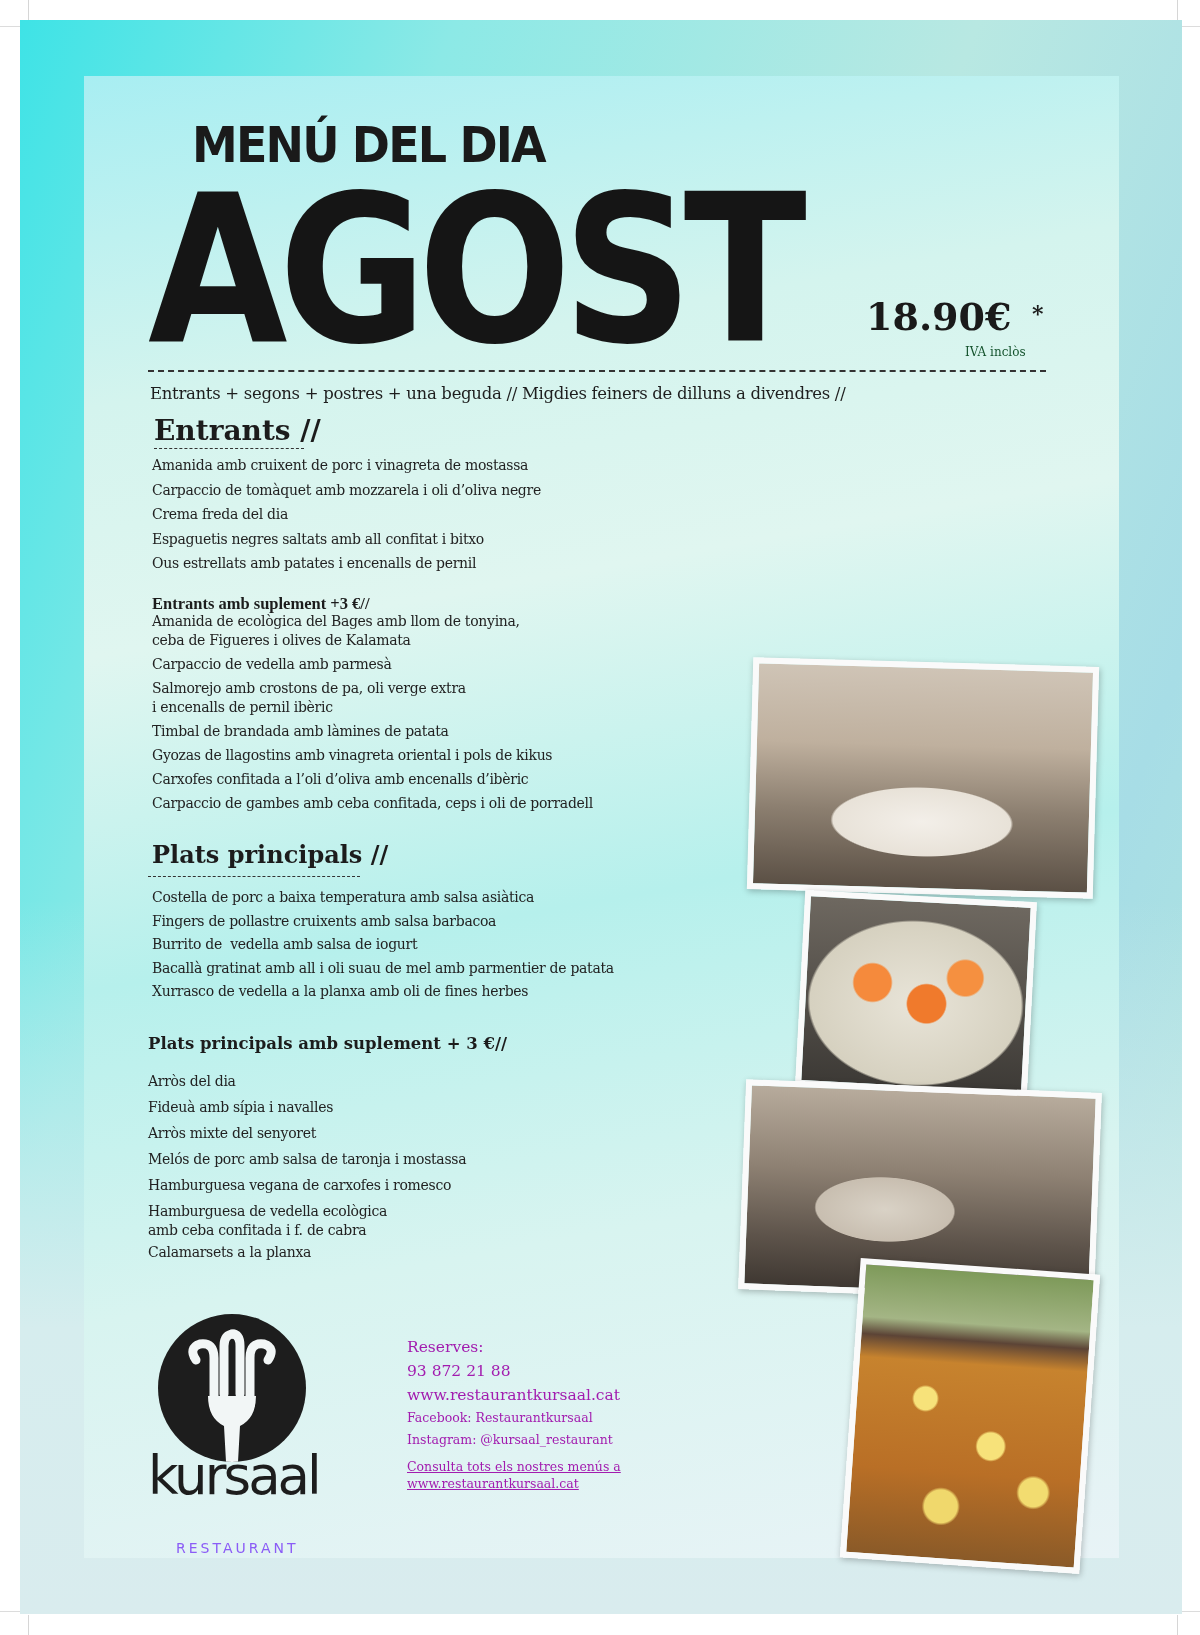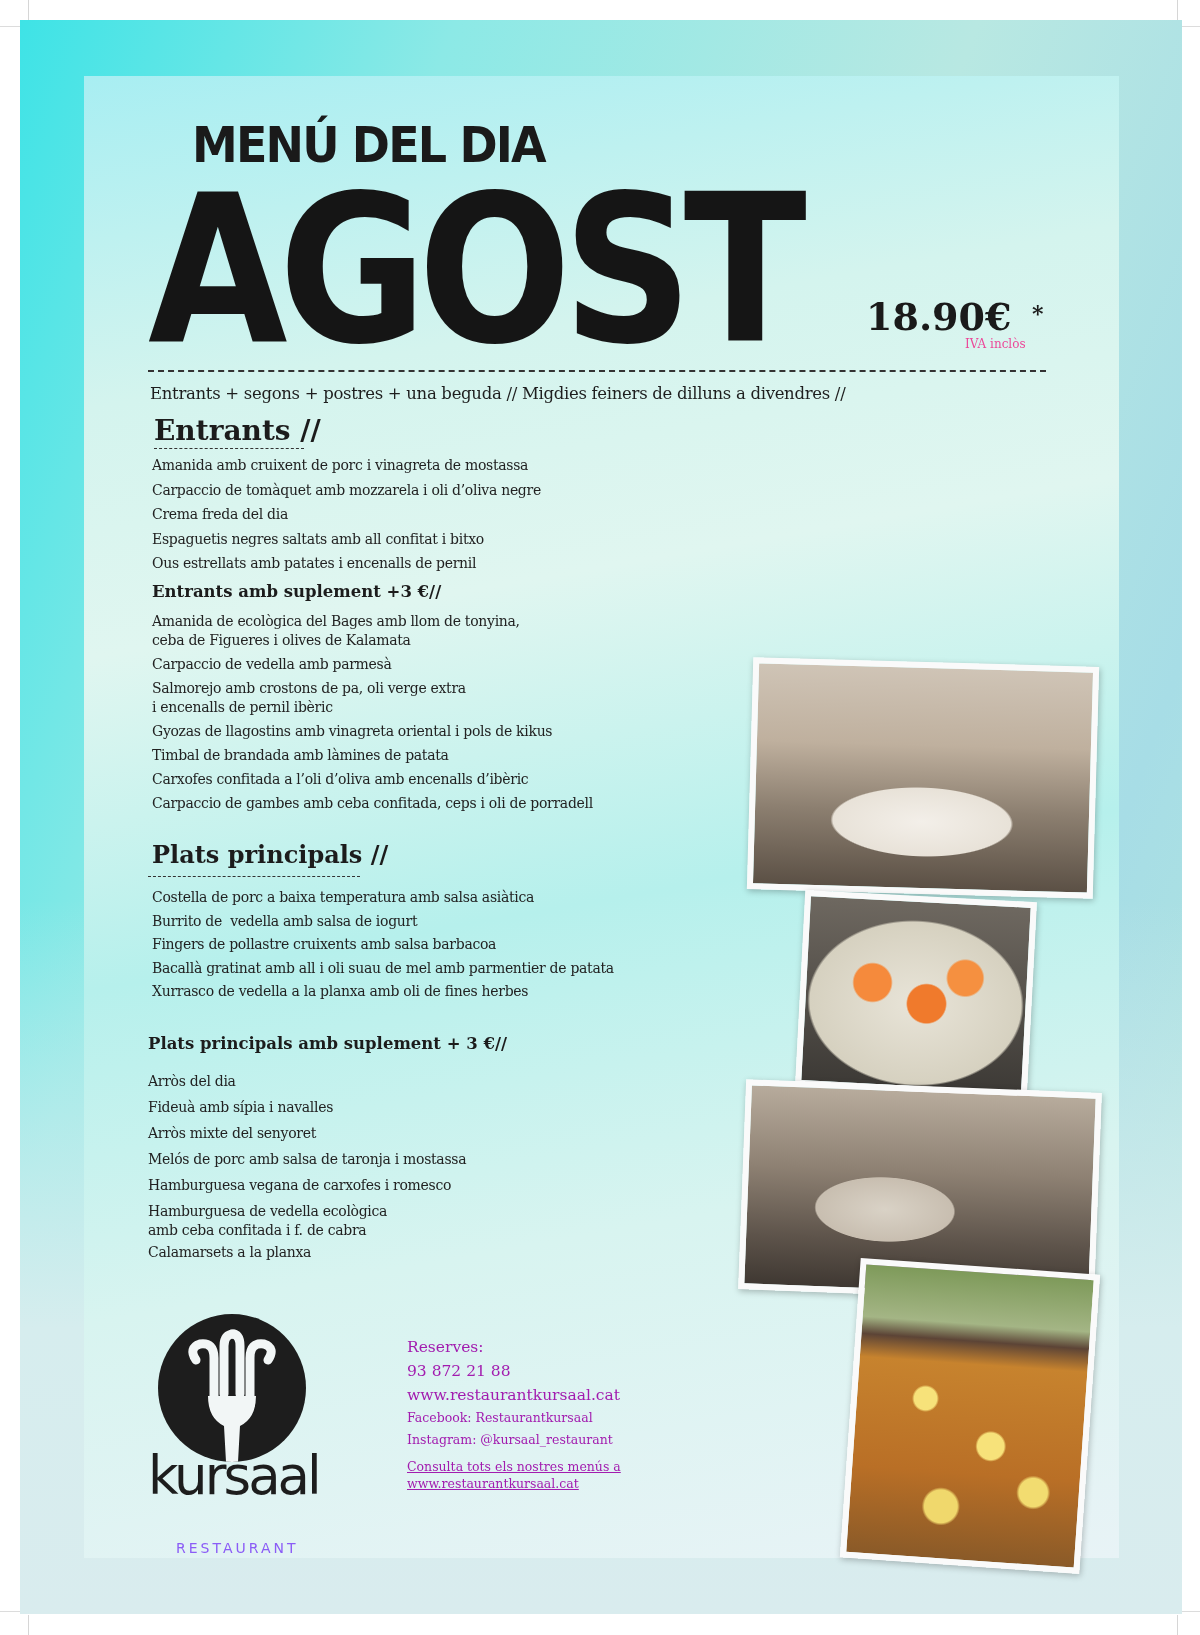--- a/index.html
+++ b/index.html
@@ -34,21 +34,21 @@
     position: absolute; left: 148px; top: 168px;
     font-family: "DejaVu Sans", sans-serif; font-weight: 900; font-size: 205px;
     line-height: 1; letter-spacing: -10px; transform: scaleX(0.88); transform-origin: left;
     color: #151515;
   }
   .price {
     position: absolute; left: 866px; top: 294px;
     font-family: "DejaVu Serif", serif; font-weight: 700; font-size: 38px; color: #1a1a1a;
   }
   .price-star { position: absolute; left: 1032px; top: 300px; font-family: "DejaVu Serif", serif; font-weight: 700; font-size: 22px; }
-  .tax-note { position: absolute; left: 965px; top: 337px; font-size: 12px; color: #ec4899; }
+  .tax-note { position: absolute; left: 965px; top: 345px; font-size: 12px; color: #14532d; }
 
   .dash-rule { position: absolute; border-top: 2px dashed #333; height: 0; }
   .dash-rule.thin { border-top: 1px dashed #333; }
 
   .subtitle {
     position: absolute; left: 150px; top: 384px;
     font-size: 16.5px; color: #1e1e1e; letter-spacing: -0.3px;
   }
 
   .section-title {
@@ -136,39 +136,39 @@
 <div class="section-title" style="left:154px; top:414px; font-size:28px;">Entrants //</div>
 <div class="dash-rule thin" style="left:154px; top:448px; width:150px;"></div>
 <ul class="item-list" style="left:152px; top:453px;">
   <li style="line-height:24.5px;">Amanida amb cruixent de porc i vinagreta de mostassa</li>
   <li style="line-height:24.5px;">Carpaccio de tomàquet amb mozzarela i oli d’oliva negre</li>
   <li style="line-height:24.5px;">Crema freda del dia</li>
   <li style="line-height:24.5px;">Espaguetis negres saltats amb all confitat i bitxo</li>
   <li style="line-height:24.5px;">Ous estrellats amb patates i encenalls de pernil</li>
 </ul>
 
-<div class="section-title" style="left:152px; top:582px; font-size:16.5px;">Entrants amb suplement +3 €//</div>
+<div class="section-title" style="left:152px; top:594px; font-size:16.5px;font-family:Liberation Serif, serif;">Entrants amb suplement +3 €//</div>
 <ul class="item-list" style="left:152px; top:612px;">
   <li style="line-height:19px; margin-bottom:5px;">Amanida de ecològica del Bages amb llom de tonyina,
 ceba de Figueres i olives de Kalamata</li>
   <li style="line-height:19px; margin-bottom:5px;">Carpaccio de vedella amb parmesà</li>
   <li style="line-height:19px; margin-bottom:5px;">Salmorejo amb crostons de pa, oli verge extra
 i encenalls de pernil ibèric</li>
+  <li style="line-height:19px; margin-bottom:5px;">Timbal de brandada amb làmines de patata</li>
   <li style="line-height:19px; margin-bottom:5px;">Gyozas de llagostins amb vinagreta oriental i pols de kikus</li>
-  <li style="line-height:19px; margin-bottom:5px;">Timbal de brandada amb làmines de patata</li>
   <li style="line-height:19px; margin-bottom:5px;">Carxofes confitada a l’oli d’oliva amb encenalls d’ibèric</li>
   <li style="line-height:19px; margin-bottom:5px;">Carpaccio de gambes amb ceba confitada, ceps i oli de porradell</li>
 </ul>
 
 <div class="section-title" style="left:152px; top:840px; font-size:24px;">Plats principals //</div>
 <div class="dash-rule thin" style="left:148px; top:876px; width:212px;"></div>
 <ul class="item-list" style="left:152px; top:886px;">
   <li style="line-height:23.5px;">Costella de porc a baixa temperatura amb salsa asiàtica</li>
+  <li style="line-height:23.5px;">Fingers de pollastre cruixents amb salsa barbacoa</li>
   <li style="line-height:23.5px;">Burrito de  vedella amb salsa de iogurt</li>
-  <li style="line-height:23.5px;">Fingers de pollastre cruixents amb salsa barbacoa</li>
   <li style="line-height:23.5px;">Bacallà gratinat amb all i oli suau de mel amb parmentier de patata</li>
   <li style="line-height:23.5px;">Xurrasco de vedella a la planxa amb oli de fines herbes</li>
 </ul>
 
 <div class="section-title" style="left:148px; top:1034px; font-size:16.5px;">Plats principals amb suplement + 3 €//</div>
 <ul class="item-list" style="left:148px; top:1072px;">
   <li style="line-height:19px; margin-bottom:7px;">Arròs del dia</li>
   <li style="line-height:19px; margin-bottom:7px;">Fideuà amb sípia i navalles</li>
   <li style="line-height:19px; margin-bottom:7px;">Arròs mixte del senyoret</li>
   <li style="line-height:19px; margin-bottom:7px;">Melós de porc amb salsa de taronja i mostassa</li>

